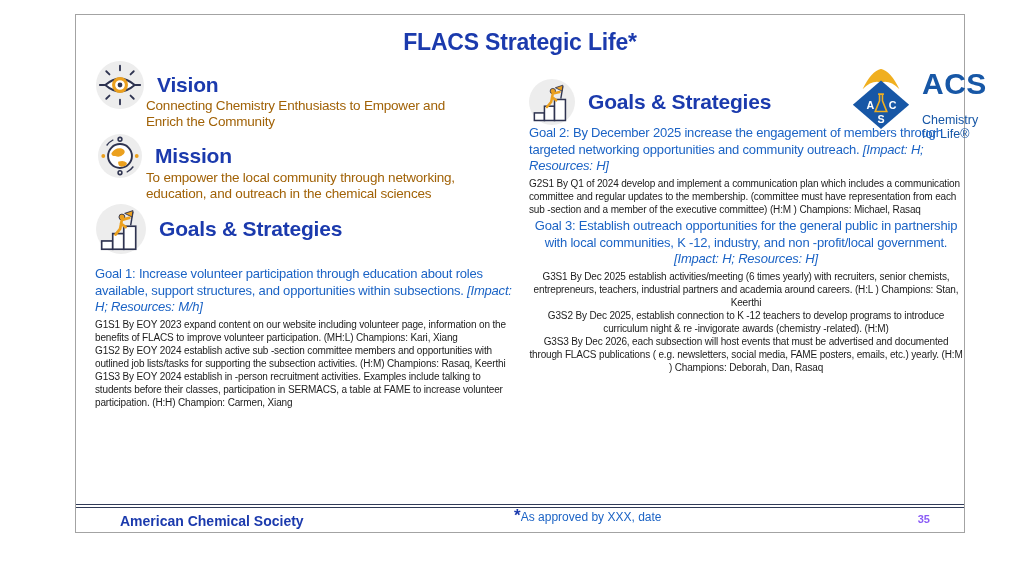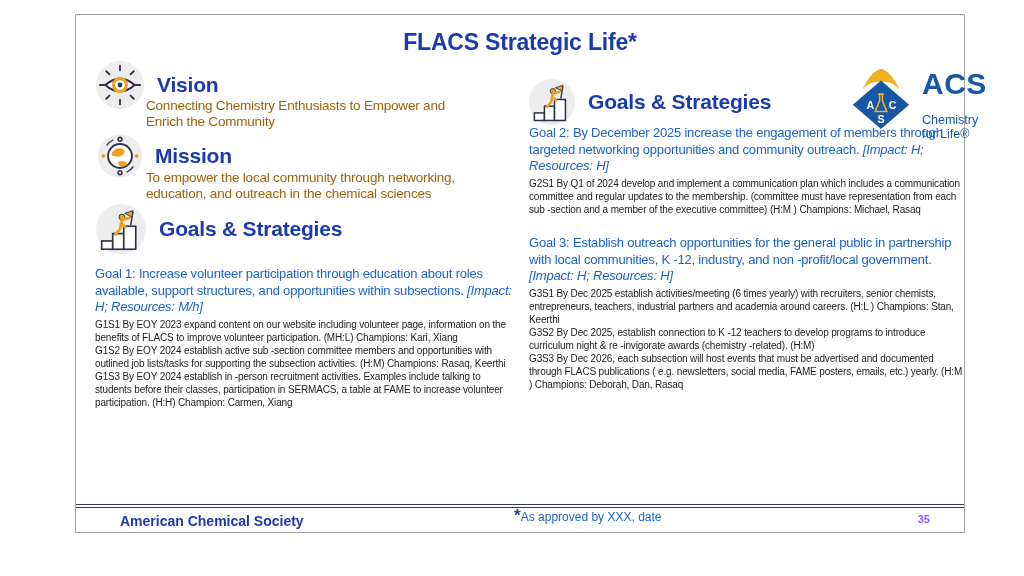--- a/index.html
+++ b/index.html
@@ -21,21 +21,21 @@
                line-height:1.18; letter-spacing:-0.2px; }
 
   .goal-heading { font-size:13px; font-weight:normal; color:#1b63c5;
                   line-height:1.28; letter-spacing:-0.2px; }
   .goal-heading .impact { font-style:italic; }
   .goal-body { font-size:10px; color:#1c1c1c; line-height:1.3;
                letter-spacing:-0.15px; margin-top:2px; }
   .goal-body .strategy { margin:0; }
 
   .goal-block { position:absolute; }
-  .flow-goal + .flow-goal { margin-top:19px; }
+  .flow-goal + .flow-goal { margin-top:2px;text-align:center; }
 
   
   .acs-logo { position:absolute; left:770px; top:50px; display:flex; align-items:flex-start; gap:6px; }
   .acs-word { display:flex; flex-direction:column; margin-top:4px; }
   .acs-acronym { font-size:30px; line-height:30px; color:#1757a6; font-weight:600; letter-spacing:0.5px; }
   .acs-tagline { font-size:12.5px; color:#1757a6; margin-top:14px; }
 
   
   .footer-rule { position:absolute; left:0; top:489px; width:888px;
                  border-top:4px double #303a57; }

